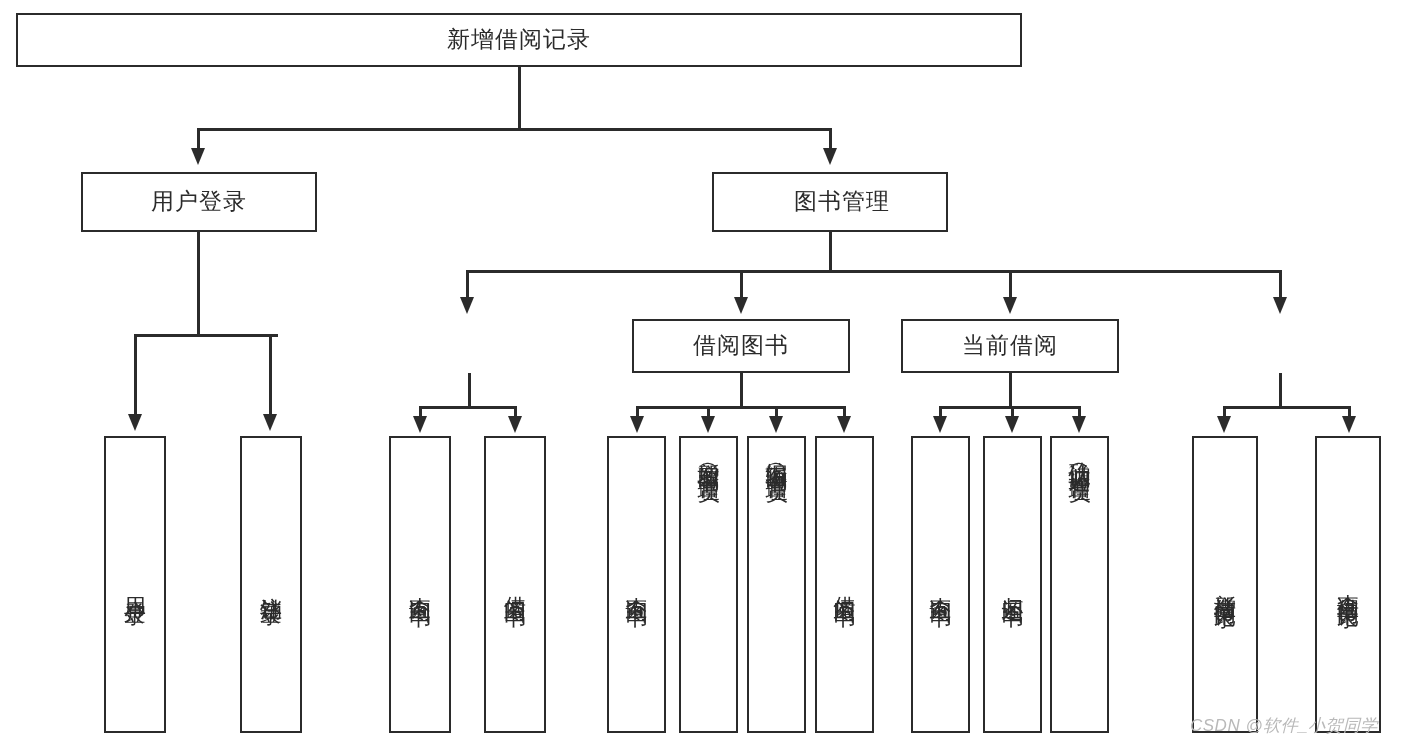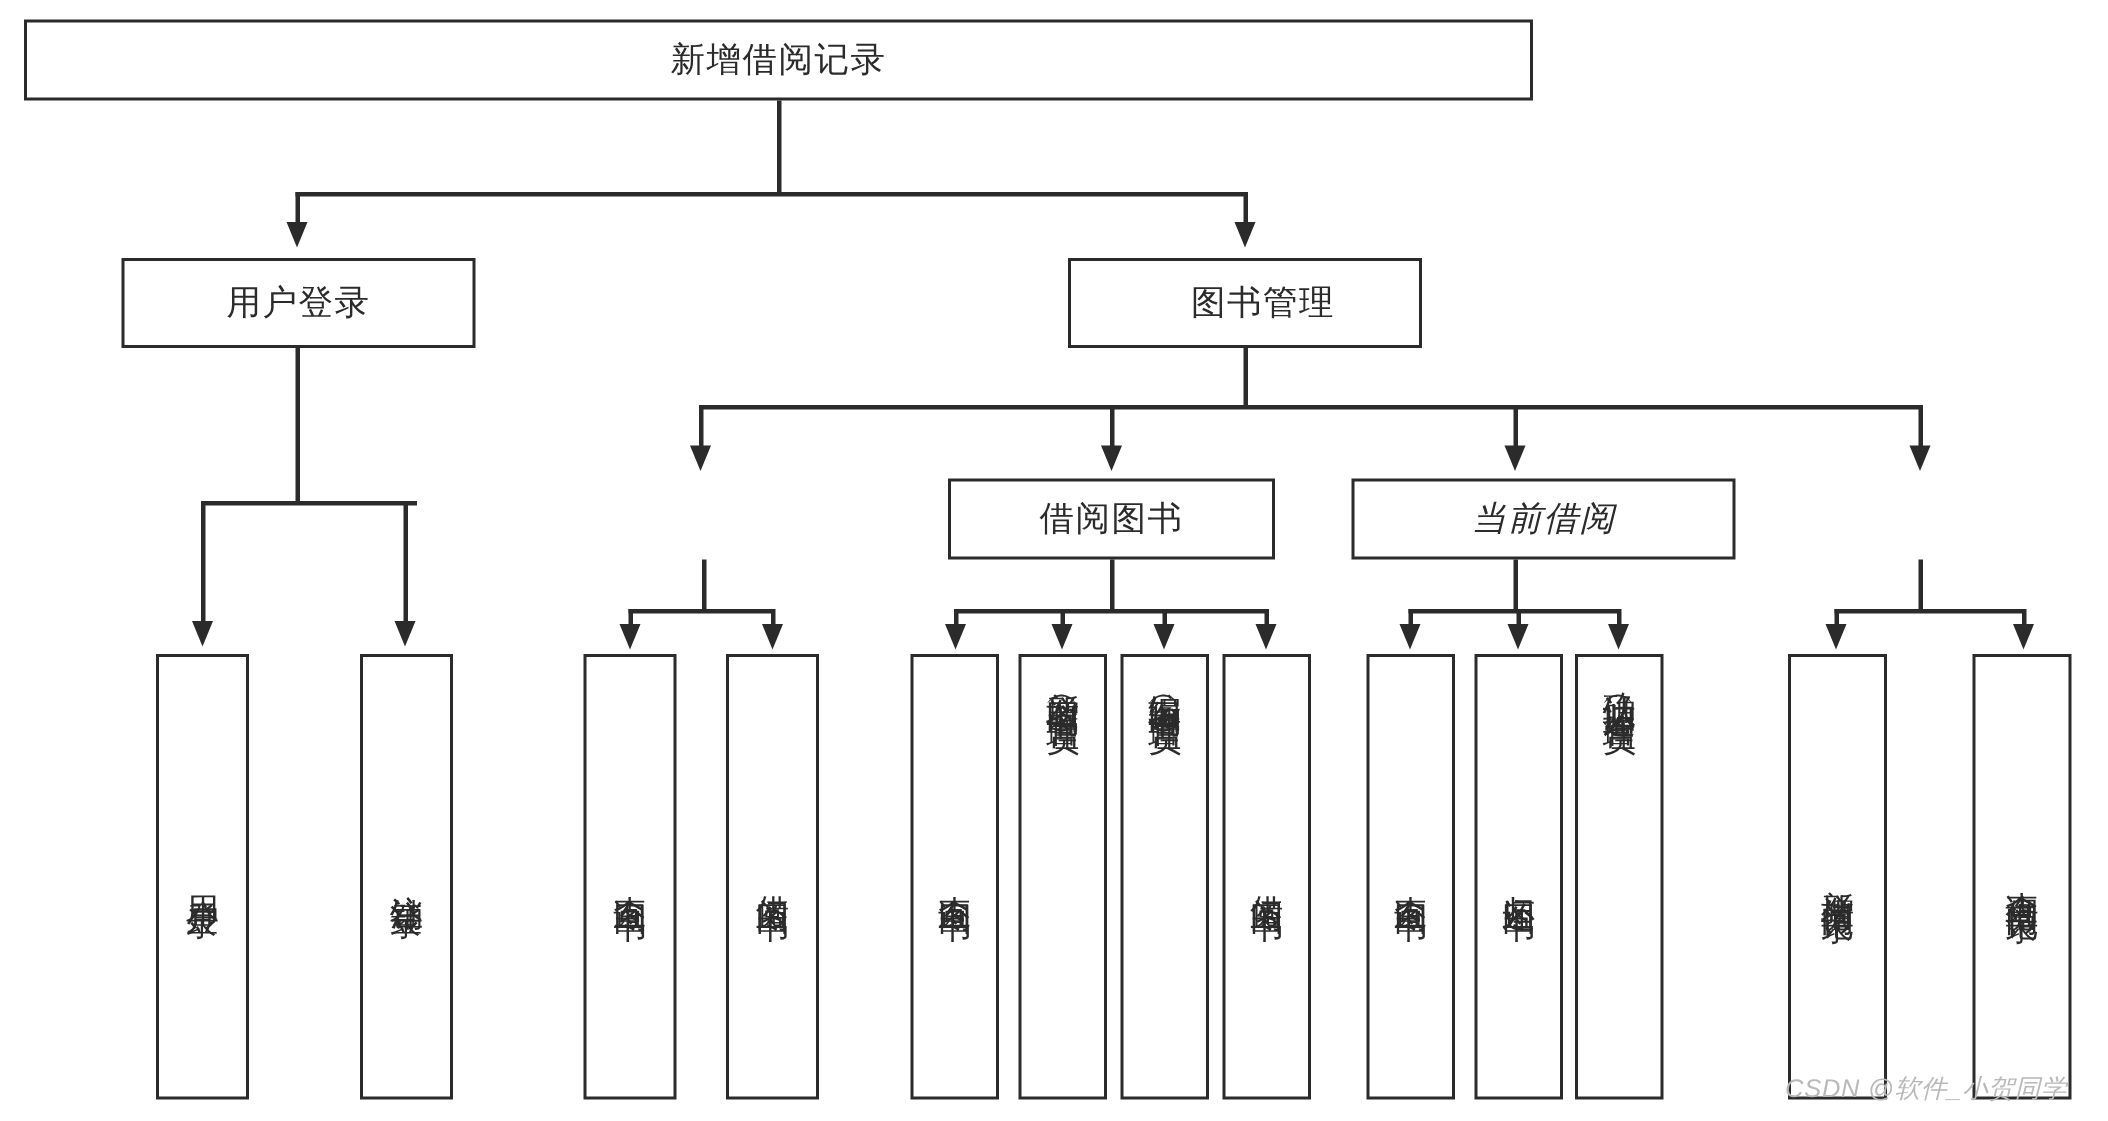--- a/index.html
+++ b/index.html
@@ -109,21 +109,21 @@
 
   <div class="ln v" style="left:1009px;top:270px;height:29px;"></div>
   <div class="arrow" style="left:1003px;top:297px;"></div>
 
   <div class="ln v" style="left:1279px;top:270px;height:29px;"></div>
   <div class="arrow" style="left:1273px;top:297px;"></div>
 
   <div class="node horiz" style="left:632px;top:319px;width:218px;height:54px;">
     <span class="lbl">借阅图书</span>
   </div>
-  <div class="node horiz" style="left:901px;top:319px;width:256px;height:54px;font-style:italic;">
+  <div class="node horiz" style="left:901px;top:319px;width:218px;height:54px;">
     <span class="lbl">当前借阅</span>
   </div>
 
   <div class="ln v" style="left:468px;top:373px;height:35px;"></div>
   <div class="ln h" style="left:419px;top:406px;width:97px;"></div>
   <div class="ln v" style="left:419px;top:406px;height:12px;"></div>
   <div class="arrow" style="left:413px;top:416px;"></div>
   <div class="ln v" style="left:514px;top:406px;height:12px;"></div>
   <div class="arrow" style="left:508px;top:416px;"></div>
 

